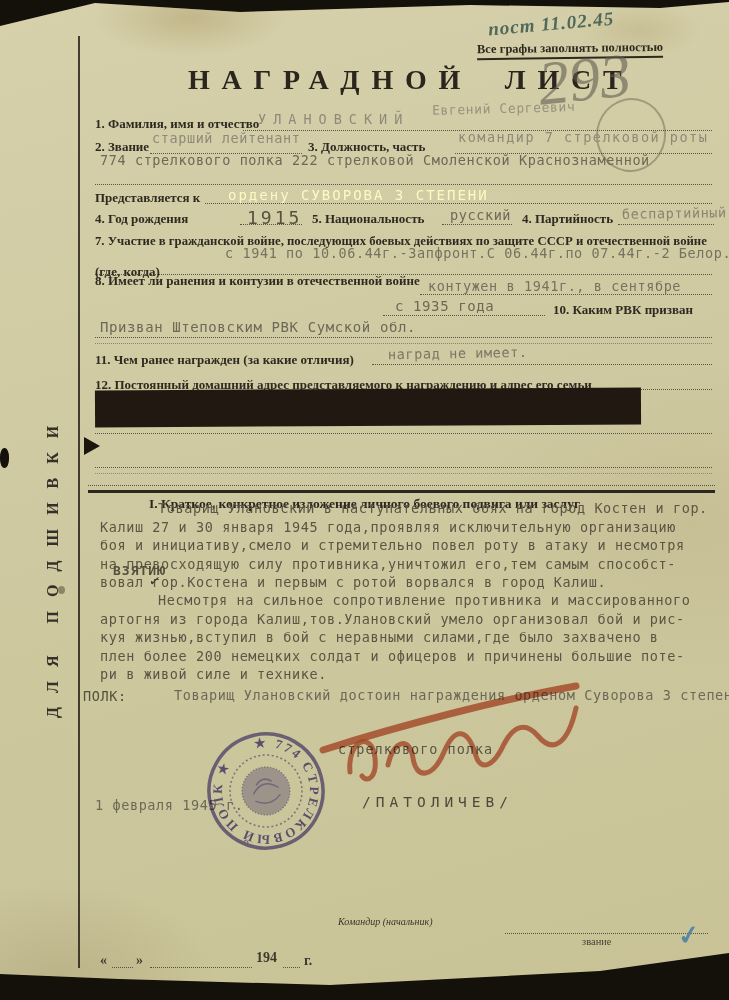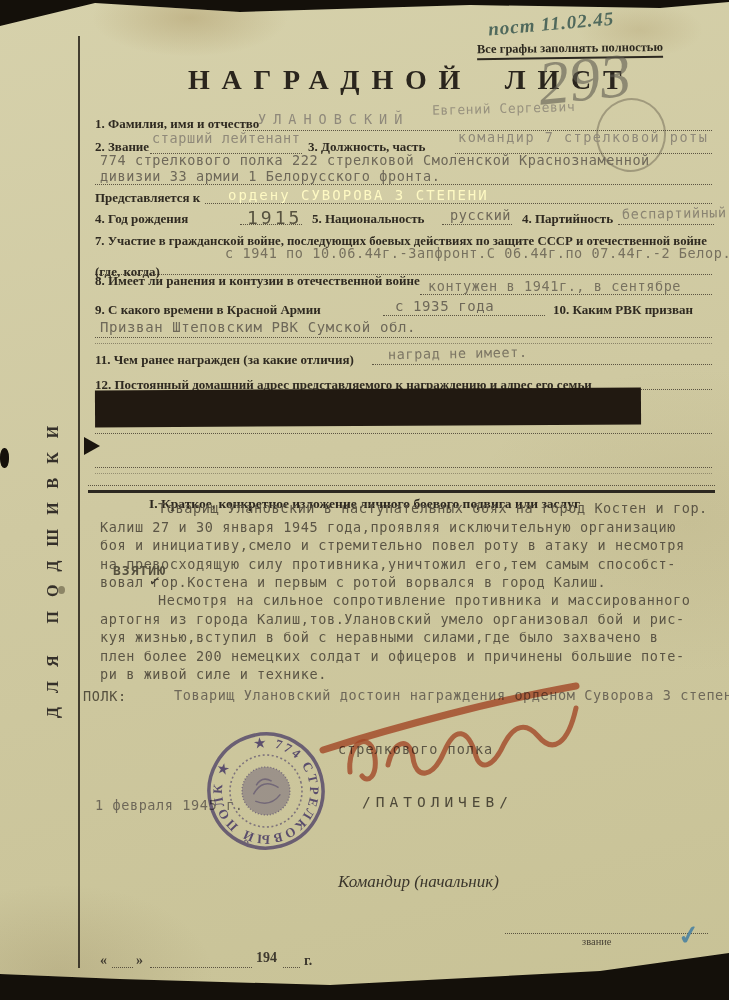--- a/index.html
+++ b/index.html
@@ -43,21 +43,21 @@
        transform:rotate(-15deg);mix-blend-mode:multiply;opacity:.92;}
   #sigWrap{position:absolute;left:318px;top:670px;width:268px;height:130px;mix-blend-mode:multiply;}
   #circFaint{position:absolute;left:596px;top:98px;width:66px;height:70px;border-radius:50%;
        border:2.5px solid rgba(80,72,58,.38);transform:rotate(10deg);}
   #tear{position:absolute;left:84px;top:437px;width:0;height:0;border-top:9px solid transparent;
        border-bottom:9px solid transparent;border-left:16px solid #1a150e;}
   #hole1{position:absolute;left:0;top:448px;width:9px;height:20px;background:#14100b;border-radius:45%;}
   #hole2{position:absolute;left:58px;top:586px;width:7px;height:8px;background:rgba(60,50,30,.45);border-radius:50%;}
   #check{position:absolute;left:678px;top:920px;font-size:26px;font-weight:700;color:#57889f;
        transform:rotate(-8deg);}
-  #cmdr{position:absolute;left:338px;top:872px;font-style:italic;font-size:17px;color:#3a352b;white-space:nowrap;font-family:Liberation Serif, serif;}
+  #cmdr{position:absolute;left:338px;top:916px;font-style:italic;font-size:10px;color:#3a352b;white-space:nowrap;font-family:Liberation Serif, serif;}
   .small{position:absolute;font-size:10.5px;color:#4a4437;font-family:Liberation Serif, serif;}
   .blank{position:absolute;font-size:14px;color:#3f3a2f;font-weight:600;}
 </style>
 </head>
 <body>
 
 <div id="scan">
   <div id="paper"></div>
 
   <div id="note">пост 11.02.45</div>
@@ -77,21 +77,20 @@
   <div class="typed" style="left:258px;top:111px;letter-spacing:7px;color:#8f897b">УЛАНОВСКИЙ</div>
   <div class="typed" style="left:432px;top:101px;font-size:13px;color:#98927f;transform:rotate(-1.5deg)">Евгений Сергеевич</div>
 
   <div class="lbl" style="left:95px;top:139px">2. Звание</div>
   <div class="dot" style="left:150px;top:153px;width:152px"></div>
   <div class="typed" style="left:152px;top:130px;color:#8f8979">старший лейтенант</div>
   <div class="lbl" style="left:308px;top:139px">3. Должность, часть</div>
   <div class="dot" style="left:455px;top:153px;width:257px"></div>
   <div class="typed" style="left:458px;top:129px;color:#8f8979;letter-spacing:1.5px">командир 7 стрелковой роты</div>
   <div class="typed" style="left:100px;top:152px;color:#6e6859">774 стрелкового полка 222 стрелковой Смоленской Краснознаменной</div>
-  <div class="typed" style="left:100px;top:168px;color:#6e6859">дивизии 33 армии 1 Белорусского фронта.</div>
   <div class="dot" style="left:95px;top:184px;width:617px"></div>
 
   <div class="lbl" style="left:95px;top:190px">Представляется к</div>
   <div class="typed" style="left:228px;top:187px;font-size:14px;letter-spacing:2px;color:#fef9c3">ордену СУВОРОВА 3 СТЕПЕНИ</div>
   <div class="dot" style="left:205px;top:203px;width:507px"></div>
 
   <div class="lbl" style="left:95px;top:211px">4. Год рождения</div>
   <div class="typed" style="left:247px;top:207px;font-size:18px;letter-spacing:3px;color:#57523f">1915</div>
   <div class="dot" style="left:240px;top:224px;width:62px"></div>
   <div class="lbl" style="left:312px;top:211px">5. Национальность</div>
@@ -103,21 +102,20 @@
 
   <div class="lbl" style="left:95px;top:233px;transform:scaleX(.98);transform-origin:left">7. Участие в гражданской войне, последующих боевых действиях по защите СССР и отечественной войне</div>
   <div class="typed" style="left:225px;top:245px;color:#77715f">с 1941 по 10.06.44г.-Запфронт.С 06.44г.по 07.44г.-2 Белор.</div>
   <div class="lbl" style="left:95px;top:264px">(где, когда)</div>
   <div class="dot" style="left:95px;top:274px;width:617px"></div>
 
   <div class="lbl" style="left:95px;top:273px">8. Имеет ли ранения и контузии в отечественной войне</div>
   <div class="typed" style="left:428px;top:278px;color:#77715f">контужен в 1941г., в сентябре</div>
   <div class="dot" style="left:420px;top:294px;width:292px"></div>
 
-  <div class="lbl" style="left:95px;top:302px">9. С какого времени в Красной Армии</div>
   <div class="typed" style="left:395px;top:298px;font-size:14px;color:#6e6859">с 1935 года</div>
   <div class="lbl" style="left:553px;top:302px">10. Каким РВК призван</div>
   <div class="dot" style="left:383px;top:315px;width:162px"></div>
   <div class="typed" style="left:100px;top:319px;font-size:14px;color:#6e6859">Призван Штеповским РВК Сумской обл.</div>
   <div class="dot" style="left:95px;top:337px;width:617px"></div>
   <div class="dot" style="left:95px;top:343px;width:617px;opacity:.6"></div>
 
   <div class="lbl" style="left:95px;top:352px">11. Чем ранее награжден (за какие отличия)</div>
   <div class="typed" style="left:388px;top:345px;color:#7c7664;transform:rotate(-1deg)">наград не имеет.</div>
   <div class="dot" style="left:372px;top:364px;width:340px"></div>

